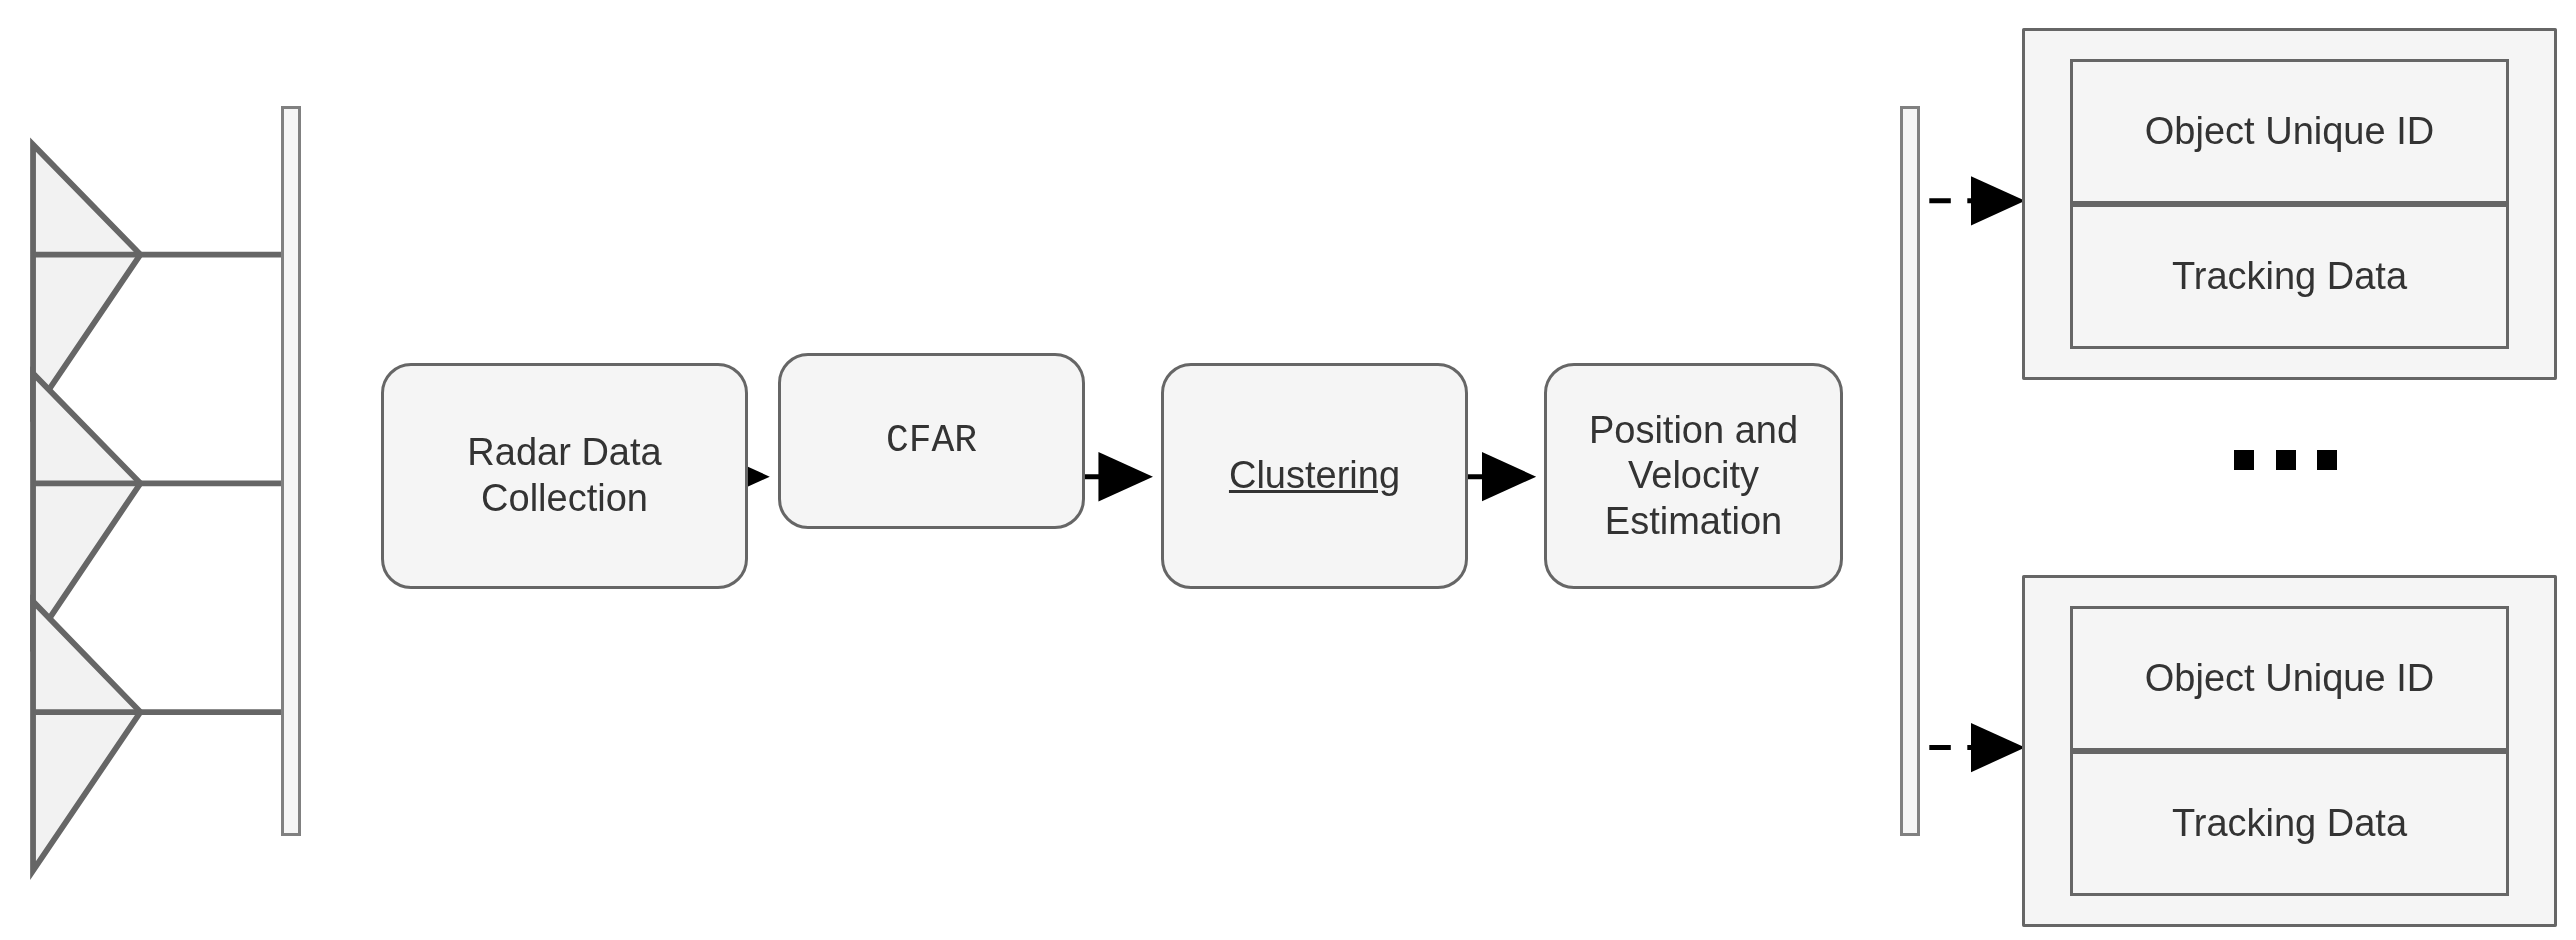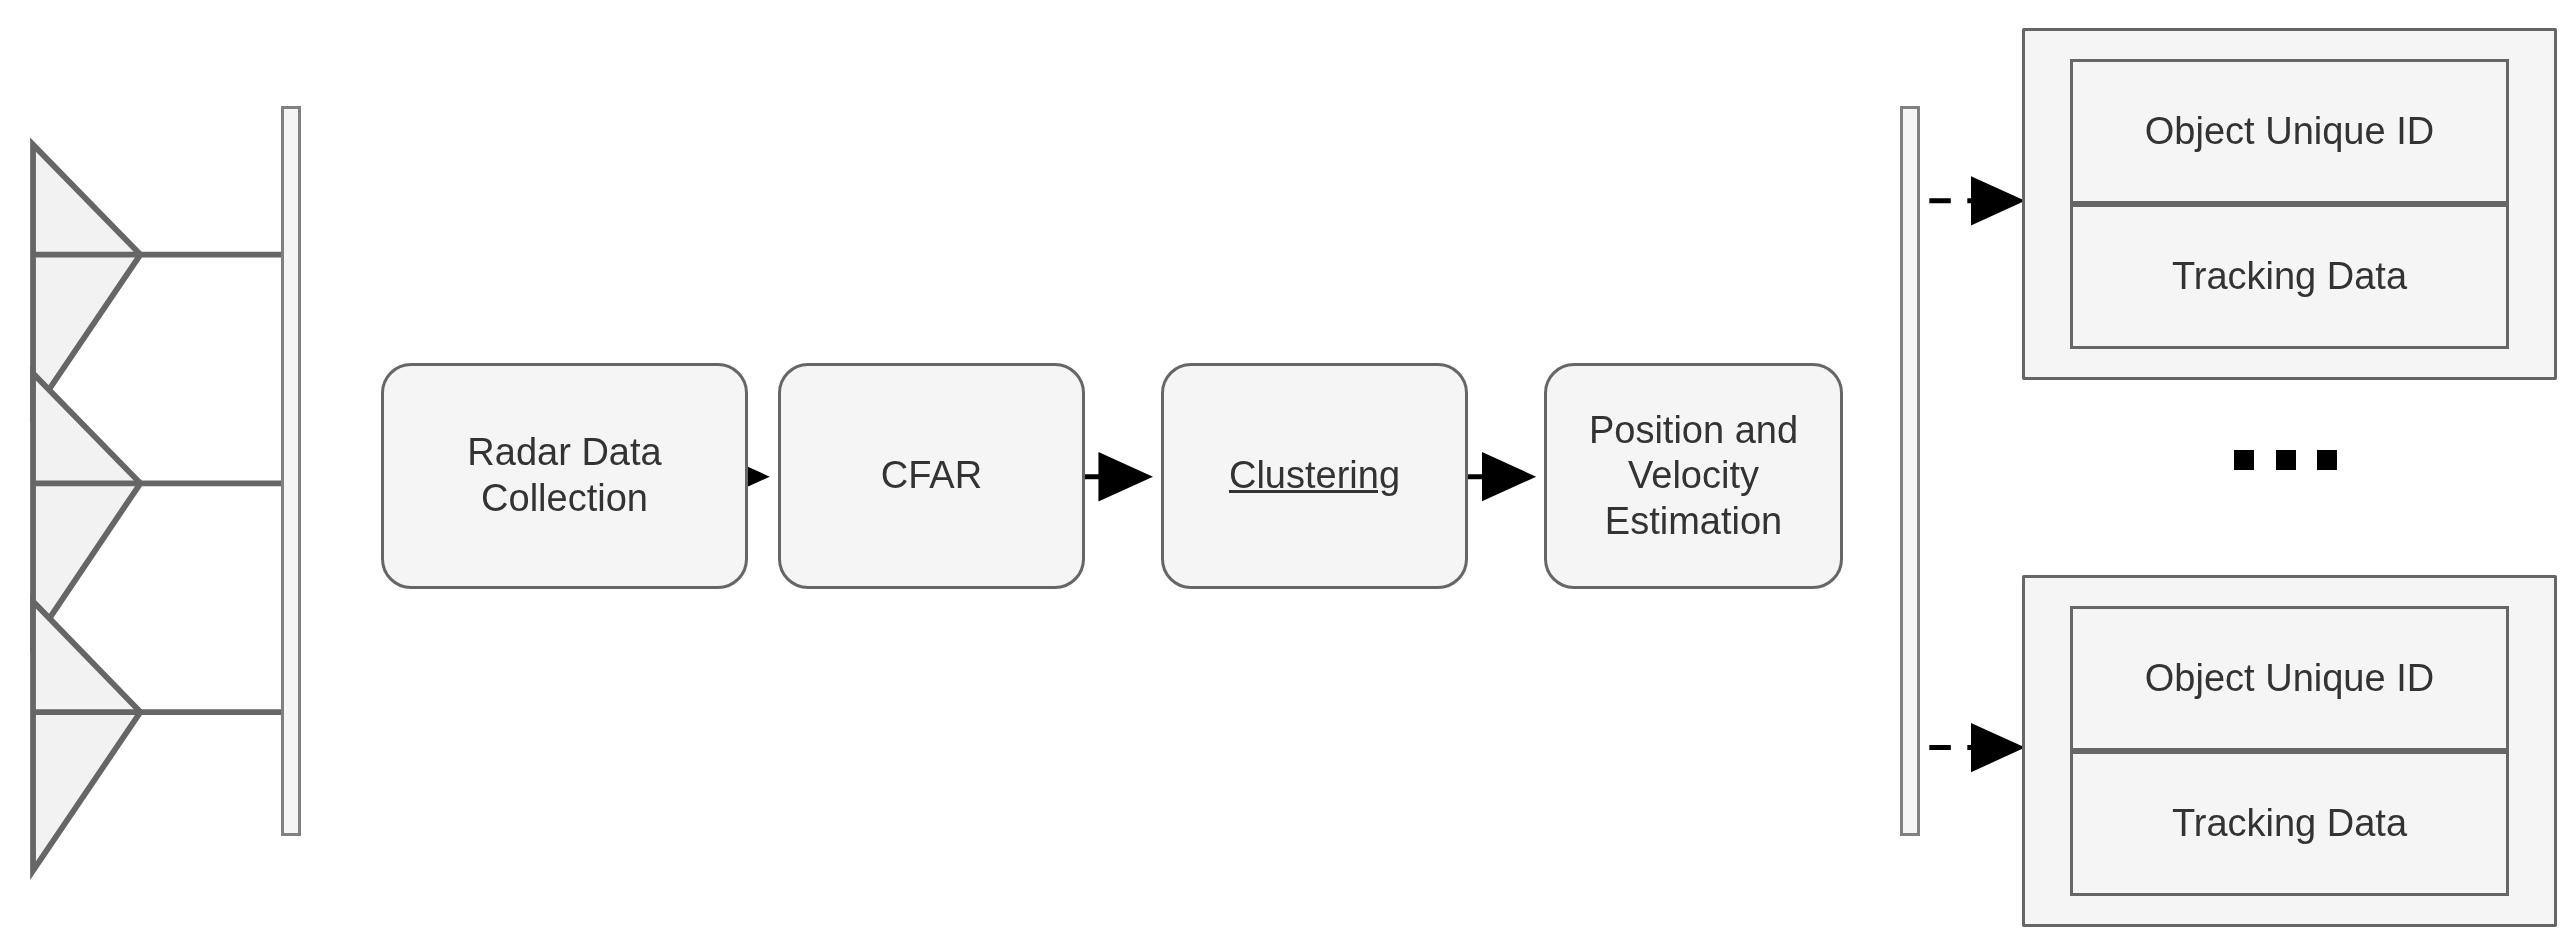--- a/index.html
+++ b/index.html
@@ -98,21 +98,21 @@
     <g stroke="#000000" stroke-width="6" fill="none" stroke-dasharray="26 20" marker-end="url(#dashArrow)">
       <line x1="2336" y1="243" x2="2440" y2="243"></line>
       <line x1="2336" y1="905" x2="2440" y2="905"></line>
     </g>
   </svg>
 
   <div class="node-box proc-box" style="left:381px;top:363px;width:367px;height:226px;">
     <span>Radar Data Collection</span>
   </div>
 
-  <div class="node-box proc-box" style="left:778px;top:363px;width:307px;height:226px;">
+  <div class="node-box proc-box" style="left:778px;top:353px;width:307px;height:176px;font-family:Liberation Mono, monospace;">
     <span>CFAR</span>
   </div>
 
   <div class="node-box proc-box" style="left:1161px;top:363px;width:307px;height:226px;text-decoration:underline;">
     <span>Clustering</span>
   </div>
 
   <div class="node-box proc-box" style="left:1544px;top:363px;width:299px;height:226px;">
     <span>Position and Velocity Estimation</span>
   </div>

